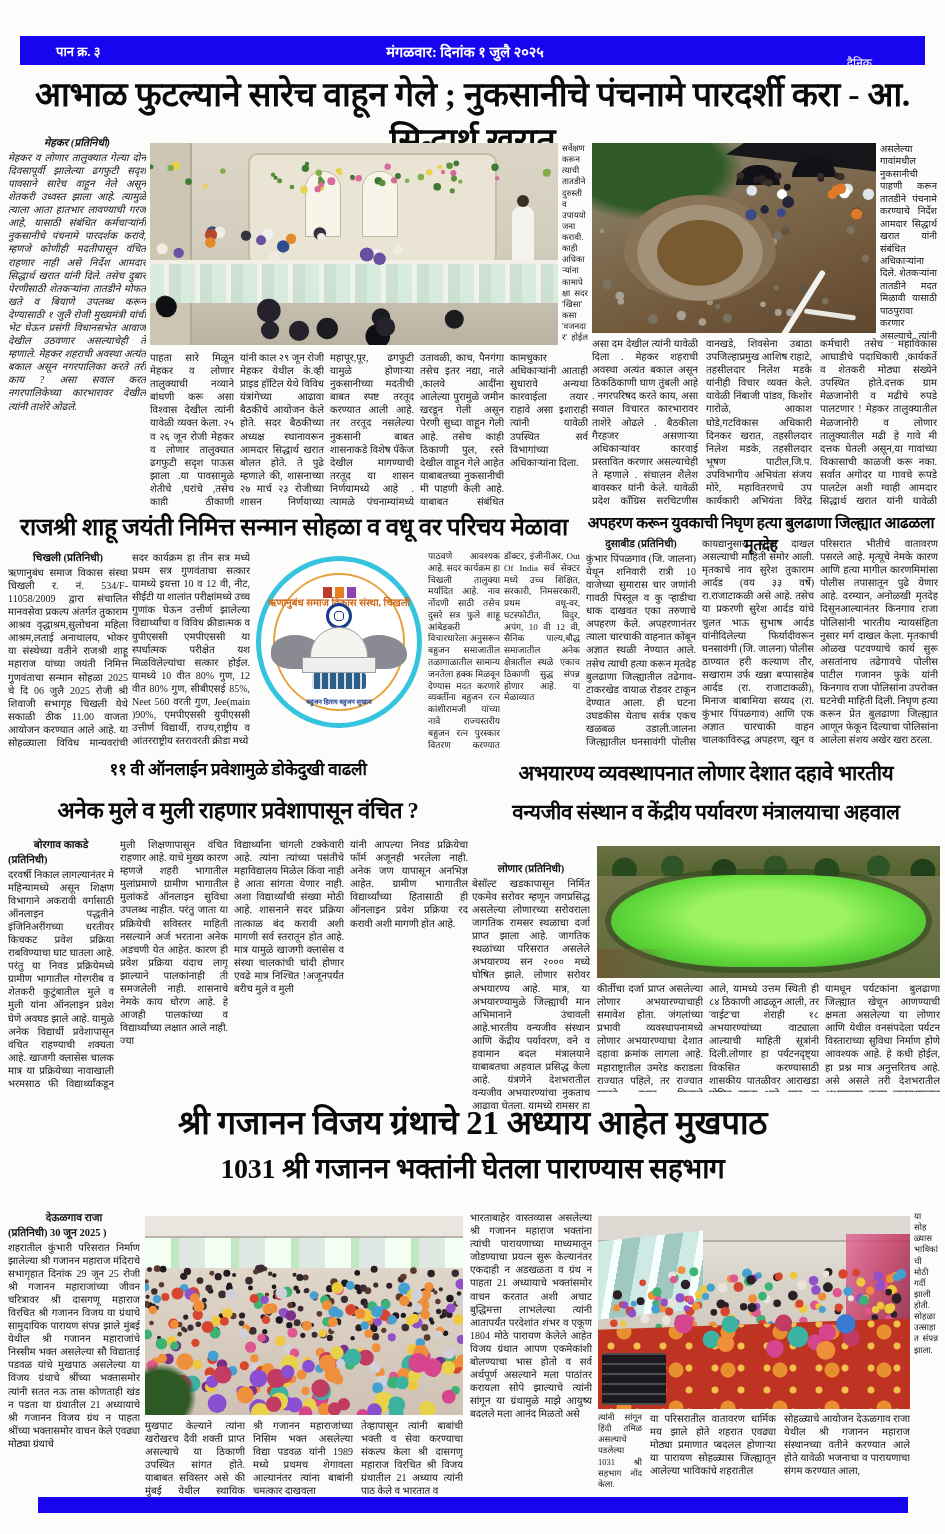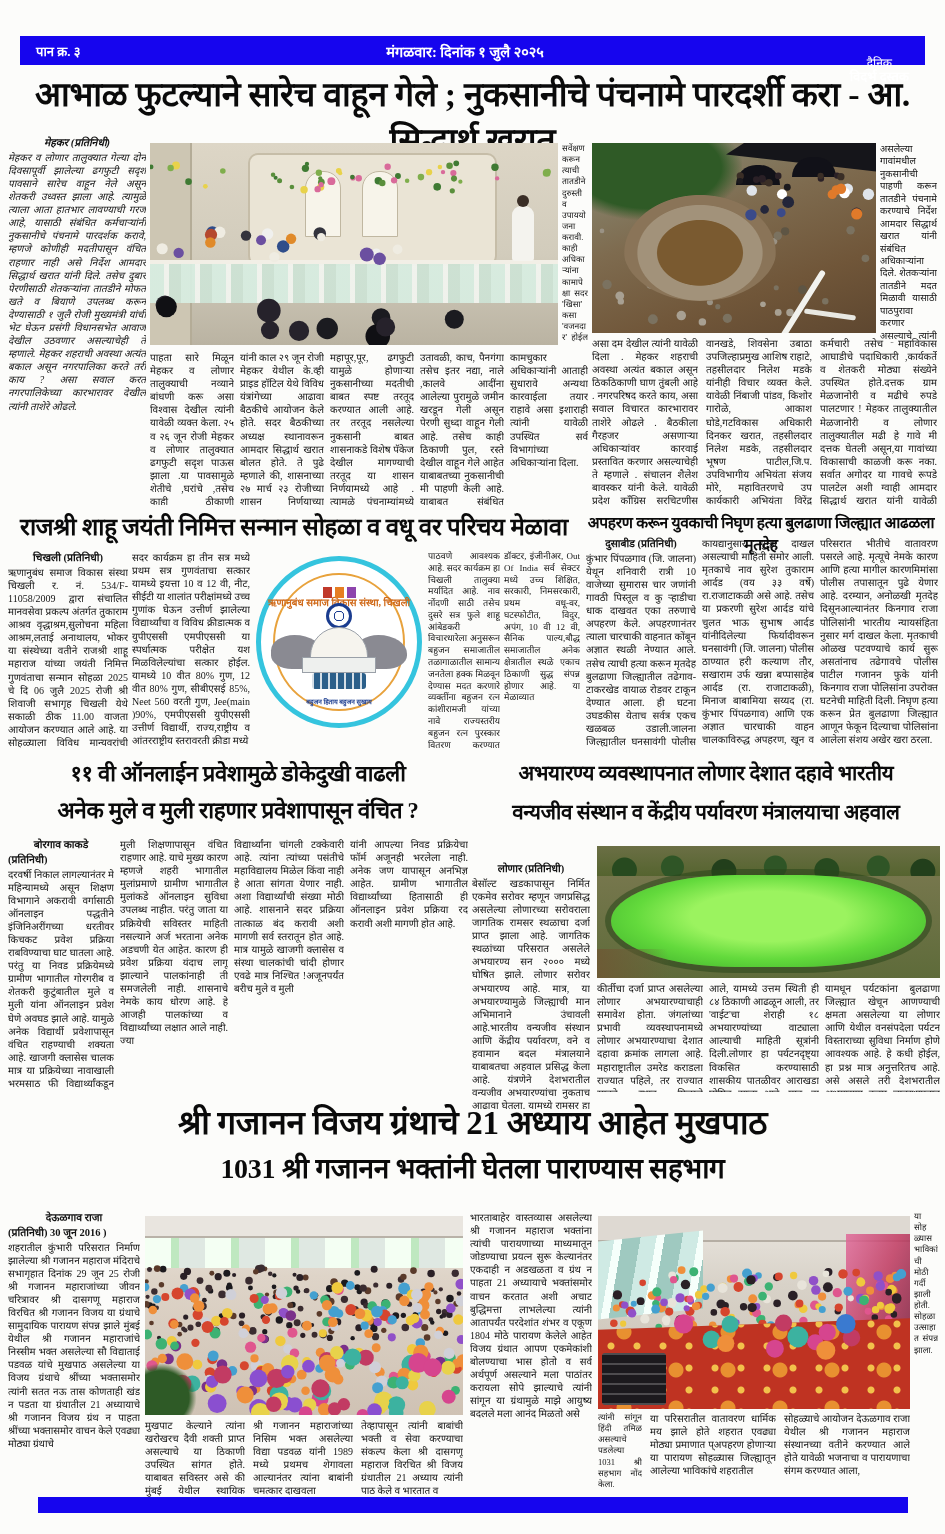--- a/index.html
+++ b/index.html
@@ -1,17 +1,17 @@
 <!DOCTYPE html>
 <html><head>
 <meta charset="utf-8">
 <style>
   html,body{margin:0;padding:0;background:#ecebe8;}
   #page{position:relative;width:945px;height:1534px;margin:0 auto;background:#fcfcfa;overflow:hidden;font-family:"Liberation Serif",serif;}
-  .bar{position:absolute;left:20px;top:36px;width:905px;height:29px;background:#1605ee;color:#fff;display:flex;align-items:center;justify-content:space-between;padding:0 16px;box-sizing:border-box;}
+  .bar{position:absolute;left:20px;top:36px;width:905px;height:29px;background:#1605ee;color:#fff;display:flex;align-items:center;justify-content:space-between;padding:0 36px;box-sizing:border-box;}
   .bar .pg{font-size:13px;font-weight:bold;}
   .bar .dt{font-size:14.5px;font-weight:bold;}
   .brand{text-align:center;line-height:1.05;}
   .brand .sm{display:block;font-size:12px;margin-top:40px;}
   .brand .lg{display:block;font-size:13px;font-weight:bold;}
   .hl{position:absolute;font-weight:bold;color:#0a0a0a;text-align:center;font-family:"Liberation Serif",serif;letter-spacing:-0.3px;}
   .col{position:absolute;font-size:10px;line-height:1.31;text-align:justify;color:#141414;overflow:hidden;word-break:break-word;}
   .byline{display:block;font-weight:bold;font-size:10.5px;text-align:center;margin-bottom:1px;}
   .photo{position:absolute;overflow:hidden;background:#cfcabd;}
   .layer{position:absolute;inset:0;}
@@ -310,21 +310,21 @@
   <div class="col" style="left:504px;top:551px;width:76px;height:197px;font-size:9px;">डॉक्टर, इंजीनीअर, Out Of India सर्व सेक्टर मध्ये उच्च शिक्षित, सरकारी, निमसरकारी, प्रथम वधू-वर, घटस्फोटीत, विदुर, अपंग, 10 वी 12 वी, सैनिक पाल्य,बौद्ध समाजातील अनेक क्षेत्रातील स्थळे एकाच ठिकाणी सुद्ध संपन्न होणार आहे. या मेळाव्यात</div>
 
   <div class="hl" style="left:582px;top:511px;width:358px;font-size:15.5px;">अपहरण करून युवकाची निघृण हत्या बुलढाणा जिल्ह्यात आढळला मृतदेह</div>
   <div class="col" style="left:586px;top:537px;width:110px;height:211px;">
     <span class="byline">दुसाबीड (प्रतिनिधी)</span>
     <span>कुंभार पिंपळगाव (जि. जालना) येथून शनिवारी रात्री 10 वाजेच्या सुमारास चार जणांनी गावठी पिस्तूल व कु ऱ्हाडीचा धाक दाखवत एका तरुणाचे अपहरण केले. अपहरणानंतर त्याला चारचाकी वाहनात कोंबून अज्ञात स्थळी नेण्यात आले. तसेच त्याची हत्या करून मृतदेह बुलढाणा जिल्ह्यातील तढेगाव-टाकरखेड वायाळ रोडवर टाकून देण्यात आला. ही घटना उघडकीस येताच सर्वत्र एकच खळबळ उडाली.जालना जिल्ह्यातील घनसावंगी पोलीस स्टेशनला अपहरण, खून व शस्त्रबंदी</span>
   </div>
   <div class="col" style="left:702px;top:537px;width:112px;height:211px;">कायद्यानुसार गुन्हा दाखल असल्याची माहिती समोर आली. मृतकाचे नाव सुरेश तुकाराम आर्दड (वय ३३ वर्षे) रा.राजाटाकळी असे आहे. तसेच या प्रकरणी सुरेश आर्दड यांचे चुलत भाऊ सुभाष आर्दड यांनीदिलेल्या फिर्यादीवरून घनसावंगी (जि. जालना) पोलीस ठाण्यात हरी कल्याण तौर, सखाराम उर्फ खन्ना बप्पासाहेब आर्दड (रा. राजाटाकळी), मिनाज बाबामिया सय्यद (रा. कुंभार पिंपळगाव) आणि एक अज्ञात चारचाकी वाहन चालकाविरुद्ध अपहरण, खून व शस्त्रबंदी कायद्यानुसार गुन्हा दाखल करण्यात आला आहे. पोलीस तपास सुरू असून, या घटनेमुळे</div>
   <div class="col" style="left:820px;top:537px;width:118px;height:211px;">परिसरात भीतीचे वातावरण पसरले आहे. मृत्यूचे नेमके कारण आणि हत्या मागील कारणमिमांसा पोलीस तपासातून पुढे येणार आहे. दरम्यान, अनोळखी मृतदेह दिसूनआल्यानंतर किनगाव राजा पोलिसांनी भारतीय न्यायसंहिता नुसार मर्ग दाखल केला. मृतकाची ओळख पटवण्याचे कार्य सुरू असतांनाच तढेगावचे पोलीस पाटील गजानन फुके यांनी किनगाव राजा पोलिसांना उपरोक्त घटनेची माहिती दिली. निघृण हत्या करून प्रेत बुलढाणा जिल्ह्यात आणून फेकून दिल्याचा पोलिसांना आलेला संशय अखेर खरा ठरला.</div>
 
-  <div class="hl" style="left:8px;top:757px;width:460px;font-size:22px;">११ वी ऑनलाईन प्रवेशामुळे डोकेदुखी वाढली</div>
+  <div class="hl" style="left:8px;top:757px;width:460px;font-size:17px;">११ वी ऑनलाईन प्रवेशामुळे डोकेदुखी वाढली</div>
   <div class="hl" style="left:8px;top:794px;width:460px;font-size:22.5px;">अनेक मुले व मुली राहणार प्रवेशापासून वंचित ?</div>
   <div class="col" style="left:8px;top:838px;width:106px;height:252px;">
     <span class="byline">बोरगाव          काकडे</span>
     <span class="byline" style="text-align:left;">(प्रतिनिधी)</span>
     <span>दरवर्षी निकाल लागल्यानंतर मे महिन्यामध्ये असून शिक्षण विभागाने अकरावी वर्गासाठी ऑनलाइन पद्धतीने इंजिनिअरींगच्या धरतीवर किचकट प्रवेश प्रक्रिया राबविण्याचा घाट घातला आहे. परंतु या निवड प्रक्रियेमध्ये ग्रामीण भागातील गोरगरीब व शेतकरी कुटुंबातील मुले व मुली यांना ऑनलाइन प्रवेश घेणे अवघड झाले आहे. यामुळे अनेक विद्यार्थी प्रवेशापासून वंचित राहण्याची शक्यता आहे. खाजगी क्लासेस चालक मात्र या प्रक्रियेच्या नावाखाली भरमसाठ फी विद्यार्थ्यांकडून वसूल करणार आहे. सदर शासनाच्या या धोरणामुळे अनेक मुले व</span>
   </div>
   <div class="col" style="left:120px;top:838px;width:108px;height:252px;">मुली शिक्षणापासून वंचित राहणार आहे. याचे मुख्य कारण म्हणजे शहरी भागातील मुलांप्रमाणे ग्रामीण भागातील मुलांकडे ऑनलाइन सुविधा उपलब्ध नाहीत. परंतु जाता या प्रक्रियेची सविस्तर माहिती नसल्याने अर्ज भरताना अनेक अडचणी येत आहेत. कारण ही प्रवेश प्रक्रिया यंदाच लागू झाल्याने पालकांनाही ती समजलेली नाही. शासनाचे नेमके काय धोरण आहे. हे आजही पालकांच्या व विद्यार्थ्यांच्या लक्षात आले नाही. ज्या</div>
   <div class="col" style="left:234px;top:838px;width:110px;height:252px;">विद्यार्थ्यांना चांगली टक्केवारी आहे. त्यांना त्यांच्या पसंतीचे महाविद्यालय मिळेल किंवा नाही हे आता सांगता येणार नाही. अशा विद्यार्थ्यांची संख्या मोठी आहे. शासनाने सदर प्रक्रिया तात्काळ बंद करावी अशी मागणी सर्व स्तरातून होत आहे. मात्र यामुळे खाजगी क्लासेस व संस्था चालकांची चांदी होणार एवढे मात्र निश्चित !अजूनपर्यंत बरीच मुले व मुली</div>
   <div class="col" style="left:350px;top:838px;width:118px;height:252px;">यांनी आपल्या निवड प्रक्रियेचा फॉर्म अजूनही भरलेला नाही. अनेक जण यापासून अनभिज्ञ आहेत. ग्रामीण भागातील विद्यार्थ्यांच्या हितासाठी ही ऑनलाइन प्रवेश प्रक्रिया रद करावी अशी मागणी होत आहे.</div>
 
@@ -344,21 +344,21 @@
 
   <div class="col" style="left:597px;top:982px;width:106px;height:110px;">कीर्तीचा दर्जा प्राप्त असलेल्या लोणार अभयारण्याचाही समावेश होता. जंगलांच्या प्रभावी व्यवस्थापनामध्ये लोणार अभयारण्याचा देशात दहावा क्रमांक लागला आहे. महाराष्ट्रातील उमरेड कराडला राज्यात पहिले, तर राज्यात सातवे स्थान मिळाले आहे.देशभरातील ४३८ राष्ट्रीय उद्याने आणि वन्यजीव अभयारण्याचे मूल्यमापन करण्यात</div>
   <div class="col" style="left:709px;top:982px;width:110px;height:110px;">आले, यामध्ये उत्तम स्थिती ही ८४ ठिकाणी आढळून आली, तर 'वाईट'चा शेराही १८ अभयारण्यांच्या वाट्याला आल्याची माहिती सूत्रांनी दिली.लोणार हा पर्यटनदृष्ट्या विकसित करण्यासाठी शासकीय पातळीवर आराखडा घोषित झाला आहे. मात्र, हा आराखडा</div>
   <div class="col" style="left:825px;top:982px;width:115px;height:110px;">यामधून पर्यटकांना बुलढाणा जिल्ह्यात खेचून आणण्याची क्षमता असलेल्या या लोणार आणि येथील वनसंपदेला पर्यटन विस्ताराच्या सुविधा निर्माण होणे आवश्यक आहे. हे कधी होईल, हा प्रश्न मात्र अनुत्तरितच आहे. असे असले तरी देशभरातील अभयारण्य उत्तम व्यवस्थापनात लोणारचा दहावा क्रमांक लागला ही बाब सुखद ठरली आहे.</div>
 
   <div class="hl" style="left:8px;top:1099px;width:929px;font-size:33px;">श्री गजानन विजय ग्रंथाचे 21 अध्याय आहेत मुखपाठ</div>
   <div class="hl" style="left:8px;top:1148px;width:929px;font-size:28px;">1031 श्री गजानन भक्तांनी घेतला पाराण्यास सहभाग</div>
 
   <div class="col" style="left:8px;top:1211px;width:132px;height:291px;">
     <span class="byline">देऊळगाव             राजा</span>
-    <span class="byline" style="text-align:left;">(प्रतिनिधी)  30 जून 2016 )</span>
+    <span class="byline" style="text-align:left;">(प्रतिनिधी)  30 जून 2025 )</span>
     <span>शहरातील कुंभारी परिसरात निर्माण झालेल्या श्री गजानन महाराज मंदिराचे सभागृहात दिनांक 29 जून 25 रोजी श्री गजानन महाराजांच्या जीवन चरित्रावर श्री दासगणू महाराज विरचित श्री गजानन विजय या ग्रंथाचे सामुदायिक पारायण संपन्न झाले मुंबई येथील श्री गजानन महाराजांचे निस्सीम भक्त असलेल्या सौ विद्याताई पडवळ यांचे मुखपाठ असलेल्या या विजय ग्रंथाचे श्रींच्या भक्तासमोर त्यांनी सतत नऊ तास कोणताही खंड न पडता या ग्रंथातील 21 अध्यायाचे श्री गजानन विजय ग्रंथ न पाहता श्रींच्या भक्तासमोर वाचन केले एवढ्या मोठ्या ग्रंथाचे</span>
   </div>
 
   <div class="photo" style="left:145px;top:1216px;width:318px;height:199px;">
     <div class="layer" style="background:linear-gradient(#efe9e0,#ded4c8 30%,#cfc2b4);"></div>
     <div class="pc-ceil"></div>
     <div class="pc-win"></div>
     <div class="dots">
         <svg width="318" height="199">
           <circle cx="213.7774449060671" cy="111.62717412177473" r="3.4993209061212838" fill="#2a2026"></circle>
@@ -923,19 +923,19 @@
           <circle cx="176.91365523990245" cy="132.6940440974594" r="8.95838523702696" fill="#d6458e"></circle>
           <circle cx="85.59267251808197" cy="107.83619561948349" r="9.66979933786206" fill="#d6458e"></circle>
           <circle cx="127.72142380988225" cy="127.33523341517662" r="8.62853146600537" fill="#ef8f3a"></circle>
           <circle cx="227.7924143895507" cy="134.3243052613805" r="9.523988867877051" fill="#ef8f3a"></circle>
         </svg>
       </div>
     <div class="pd-amp"></div>
   </div>
 
   <div class="col" style="left:598px;top:1412px;width:44px;height:90px;font-size:8.5px;">त्यांनी सांगून हिंदी तमिळ असल्याचे पडलेल्या 1031 श्री सहभाग नोंद केला.</div>
-  <div class="col" style="left:650px;top:1412px;width:126px;height:90px;">या परिसरातील वातावरण धार्मिक मय झाले होते शहरात एवढ्या मोठ्या प्रमाणात प्अपहरण होणाऱ्या या पारायण सोहळ्यास जिल्ह्यातून आलेल्या भाविकांचे शहरातील</div>
+  <div class="col" style="left:650px;top:1412px;width:126px;height:90px;">या परिसरातील वातावरण धार्मिक मय झाले होते शहरात एवढ्या मोठ्या प्रमाणात प्बदलल होणाऱ्या या पारायण सोहळ्यास जिल्ह्यातून आलेल्या भाविकांचे शहरातील</div>
   <div class="col" style="left:914px;top:1211px;width:24px;height:292px;font-size:8.5px;">या सोहळ्यास भाविकांची मोठी गर्दी झाली होती. सोहळा उत्साहात संपन्न झाला.</div>
   <div class="col" style="left:784px;top:1412px;width:126px;height:90px;">सोहळ्याचे आयोजन देऊळगाव राजा येथील श्री गजानन महाराज संस्थानच्या वतीने करण्यात आले होते यावेळी भजनाचा व पारायणाचा संगम करण्यात आला,</div>
 
   <div class="footer-bar"></div>
 
 </div>
 
 </body></html>

